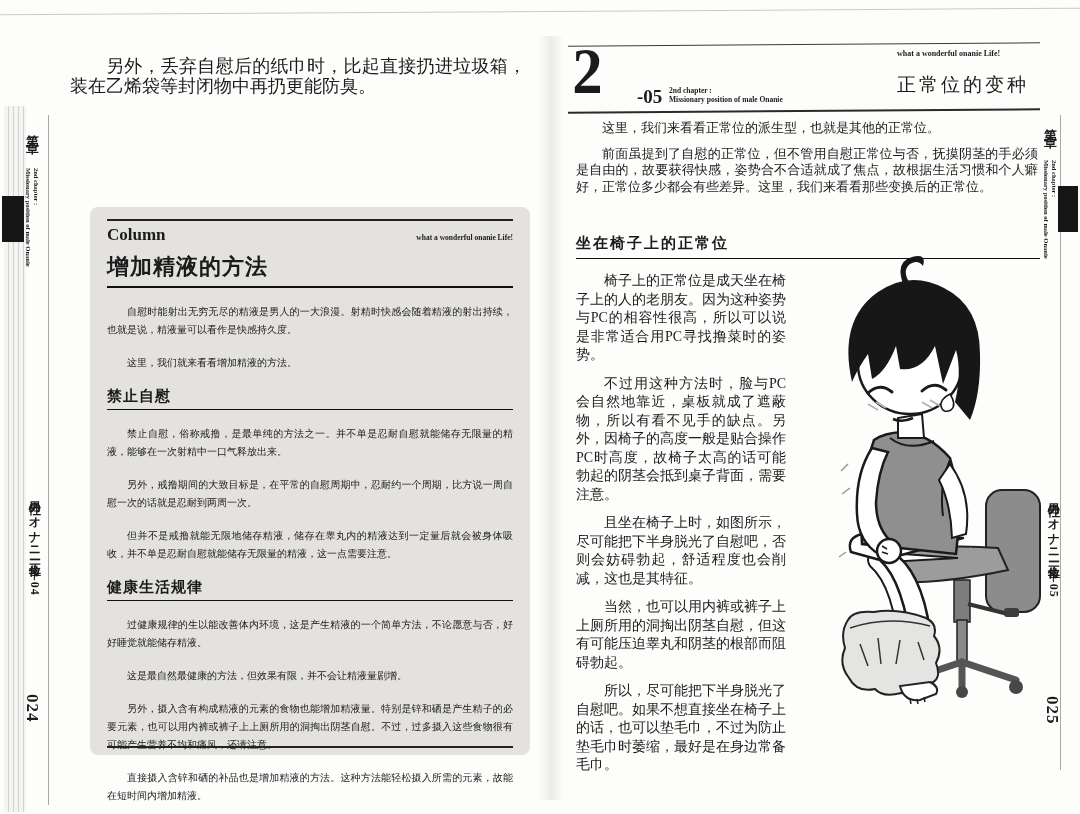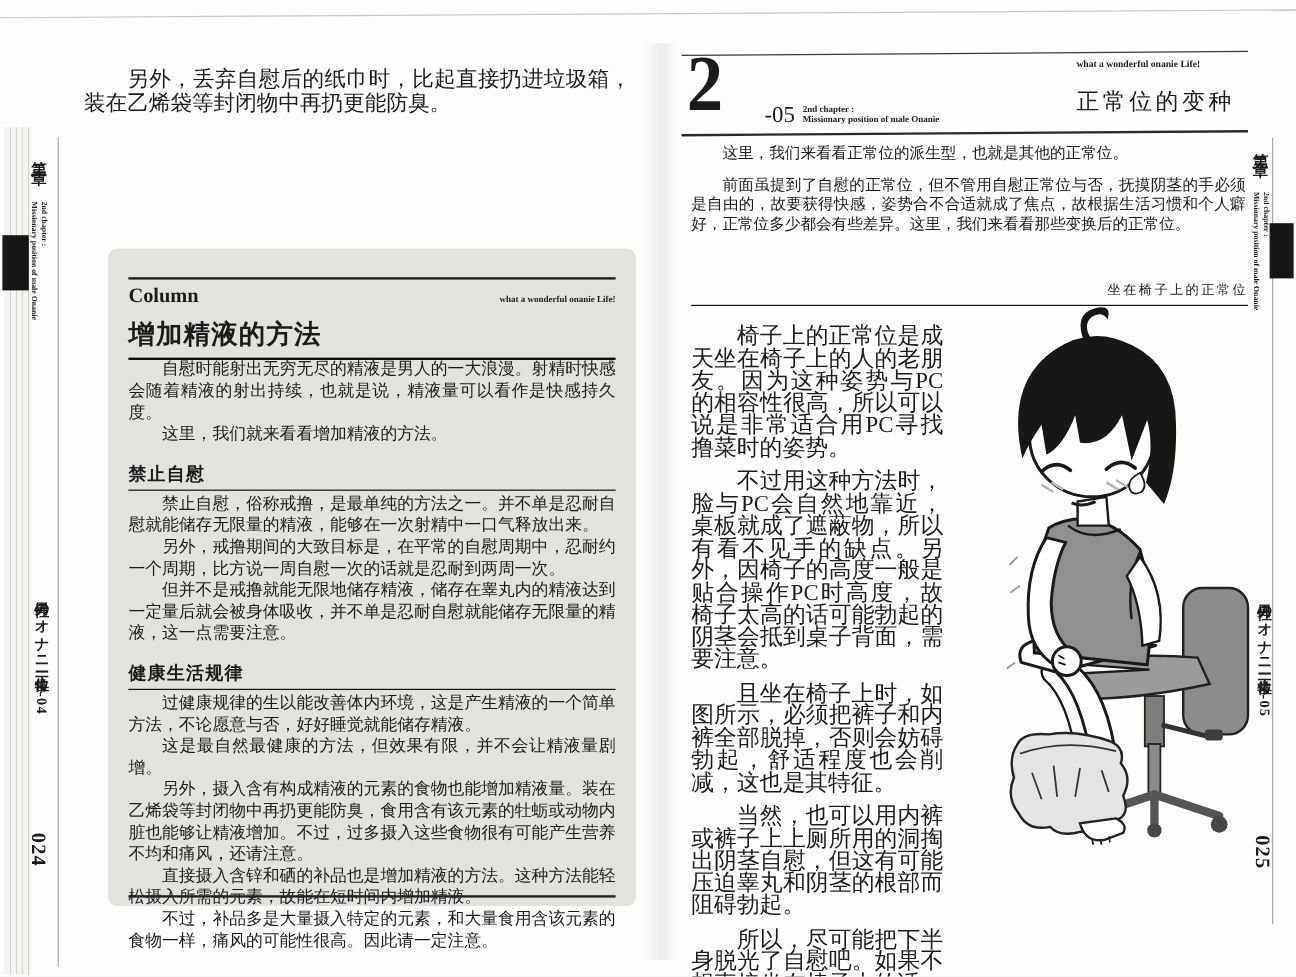--- a/index.html
+++ b/index.html
@@ -24,46 +24,46 @@
     line-height:8px;white-space:nowrap;font-family:"Liberation Serif",serif;}
   .v-volume{writing-mode:vertical-rl;text-orientation:mixed;font-weight:bold;
     font-size:12px;letter-spacing:1px;}
   .v-pagenum{writing-mode:vertical-rl;text-orientation:mixed;font-weight:bold;
     font-size:17px;letter-spacing:1px;}
   
   .lp-intro{left:70px;top:56px;width:456px;font-size:18px;line-height:20px;
     text-indent:2em;text-align:justify;}
   .column-box{left:90px;top:207px;width:440px;height:548px;
     background:var(--column_box_bg,#e3e2de);border-radius:8px;
-    padding:16px 17px;box-sizing:border-box;}
+    padding:4px 17px;box-sizing:border-box;}
   .cb-toprule{border-top:2px solid #222;margin-top:8px;}
   .cb-bottomrule{position:absolute;left:17px;right:17px;bottom:7px;border-top:2px solid #222;}
   .cb-header{display:flex;justify-content:space-between;align-items:baseline;margin-top:4px;}
   .cb-label{font-weight:bold;font-size:17px;}
   .cb-tag{font-weight:bold;font-size:7.5px;}
   .cb-title{font-size:22px;font-weight:bold;margin:7px 0 0;letter-spacing:1px;}
   .cb-titlerule{border-top:2.5px solid #111;margin-top:4px;}
-  .column-box p{font-size:14px;line-height:18px;margin:0 0;text-indent:2em;text-align:justify;}
+  .column-box p{font-size:10px;line-height:18px;margin:15px 0;text-indent:2em;text-align:justify;}
   .column-box h3{font-size:15px;font-weight:bold;margin:14px 0 3px;padding-bottom:3px;
     border-bottom:1.5px solid #111;letter-spacing:1px;}
   
   .right-page{left:545px;top:0;width:535px;height:814px;}
   .rp-toprule{left:23px;top:44px;width:472px;height:1px;background:#3a3a3a;transform:rotate(-0.4deg);}
   .rp-botrule{left:23px;top:110px;width:472px;height:2px;background:#2a2a2a;transform:rotate(-0.4deg);}
   .rp-bignum{left:26px;top:40px;font-size:66px;font-weight:bold;line-height:62px;transform:scaleX(.92);}
-  .rp-secnum{left:92px;top:86px;font-size:19px;font-weight:normal;}
+  .rp-secnum{left:92px;top:86px;font-size:19px;font-weight:bold;}
   .rp-chapen{left:124px;top:86px;font-weight:bold;font-size:7.5px;line-height:9px;}
   .rp-tagline{left:352px;top:49px;font-weight:bold;font-size:8px;}
   .rp-title{left:352px;top:72px;font-size:19px;font-weight:normal;letter-spacing:3px;}
   .rp-intro{left:31px;top:120px;width:462px;}
   .rp-intro p{font-size:13px;line-height:16.5px;margin:0 0 9px;text-indent:2em;text-align:justify;}
-  .rp-h3{left:31px;top:234px;width:464px;font-size:11px;font-weight:normal;margin:0;
-    letter-spacing:2px;padding-bottom:5px;border-bottom:1.5px solid #111;text-align:right;}
+  .rp-h3{left:31px;top:234px;width:464px;font-size:15px;font-weight:bold;margin:0;
+    letter-spacing:2px;padding-bottom:5px;border-bottom:1.5px solid #111;}
   .rp-col{left:31px;top:272px;width:210px;}
-  .rp-col p{font-size:19px;line-height:18.5px;margin:0 0 10px;text-indent:2em;text-align:justify;}
+  .rp-col p{font-size:14px;line-height:18.5px;margin:0 0 10px;text-indent:2em;text-align:justify;}
 </style>
 </head>
 <body>
 
 <div class="canvas">
 
   <div class="abs top-scan-edge"></div>
   <div class="abs page-stack"></div>
   <div class="abs gutter"></div>
 
@@ -96,21 +96,21 @@
       <p>这里，我们就来看看增加精液的方法。</p>
 
       <h3>禁止自慰</h3>
       <p>禁止自慰，俗称戒撸，是最单纯的方法之一。并不单是忍耐自慰就能储存无限量的精液，能够在一次射精中一口气释放出来。</p>
       <p>另外，戒撸期间的大致目标是，在平常的自慰周期中，忍耐约一个周期，比方说一周自慰一次的话就是忍耐到两周一次。</p>
       <p>但并不是戒撸就能无限地储存精液，储存在睾丸内的精液达到一定量后就会被身体吸收，并不单是忍耐自慰就能储存无限量的精液，这一点需要注意。</p>
 
       <h3>健康生活规律</h3>
       <p>过健康规律的生以能改善体内环境，这是产生精液的一个简单方法，不论愿意与否，好好睡觉就能储存精液。</p>
       <p>这是最自然最健康的方法，但效果有限，并不会让精液量剧增。</p>
-      <p>另外，摄入含有构成精液的元素的食物也能增加精液量。装在乙烯袋等封闭物中再扔更能防臭，食用含有该元素的牡蛎或动物内脏也能够让精液增加。不过，过多摄入这些食物很有可能产生营养不均和痛风，还请注意。</p>
+      <p>另外，摄入含有构成精液的元素的食物也能增加精液量。特别是锌和硒是产生精子的必要元素，也可以用内裤或裤子上上厕所用的洞掏出阴茎自慰。不过，过多摄入这些食物很有可能产生营养不均和痛风，还请注意。</p>
 
       <p>直接摄入含锌和硒的补品也是增加精液的方法。这种方法能轻松摄入所需的元素，故能在短时间内增加精液。</p>
       <p>不过，补品多是大量摄入特定的元素，和大量食用含该元素的食物一样，痛风的可能性很高。因此请一定注意。</p>
 
       <div class="cb-bottomrule"></div>
     </div>
   </div>
 
   <div class="abs right-page">
 
@@ -127,21 +127,21 @@
 
     <div class="abs rp-intro">
       <p>这里，我们来看看正常位的派生型，也就是其他的正常位。</p>
       <p>前面虽提到了自慰的正常位，但不管用自慰正常位与否，抚摸阴茎的手必须是自由的，故要获得快感，姿势合不合适就成了焦点，故根据生活习惯和个人癖好，正常位多少都会有些差异。这里，我们来看看那些变换后的正常位。</p>
     </div>
 
     <h3 class="abs rp-h3">坐在椅子上的正常位</h3>
     <div class="abs rp-col">
       <p>椅子上的正常位是成天坐在椅子上的人的老朋友。因为这种姿势与PC的相容性很高，所以可以说是非常适合用PC寻找撸菜时的姿势。</p>
       <p>不过用这种方法时，脸与PC会自然地靠近，桌板就成了遮蔽物，所以有看不见手的缺点。另外，因椅子的高度一般是贴合操作PC时高度，故椅子太高的话可能勃起的阴茎会抵到桌子背面，需要注意。</p>
-      <p>且坐在椅子上时，如图所示，必须把裤子和内裤全部脱掉，否则会妨碍勃起，舒适程度也会削减，这也是其特征。</p>
+      <p>且坐在椅子上时，如图所示，尽可能把下半身脱光了自慰吧，否则会妨碍勃起，舒适程度也会削减，这也是其特征。</p>
       <p>当然，也可以用内裤或裤子上上厕所用的洞掏出阴茎自慰，但这有可能压迫睾丸和阴茎的根部而阻碍勃起。</p>
       <p>所以，尽可能把下半身脱光了自慰吧。如果不想直接坐在椅子上的话，也可以垫毛巾，不过为防止垫毛巾时萎缩，最好是在身边常备毛巾。</p>
     </div>
 
     <svg class="abs" style="left:293px;top:252px;" width="206" height="470" viewBox="0 0 206 470">
 
       <rect x="148" y="238" width="54" height="122" rx="16" fill="#8c8c8c" stroke="#222" stroke-width="2"></rect>
 
       <rect x="116" y="328" width="16" height="42" fill="#7d7d7d" stroke="#222" stroke-width="1.5"></rect>
       <rect x="119" y="368" width="10" height="44" fill="#8a8a8a" stroke="#222" stroke-width="1.5"></rect>

